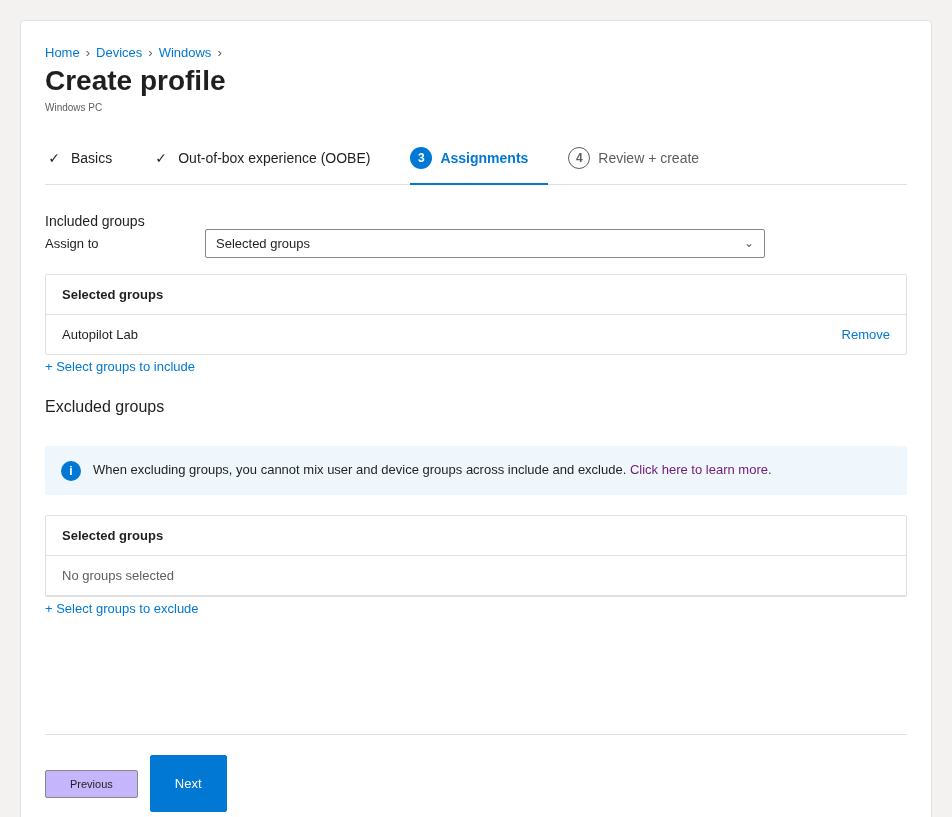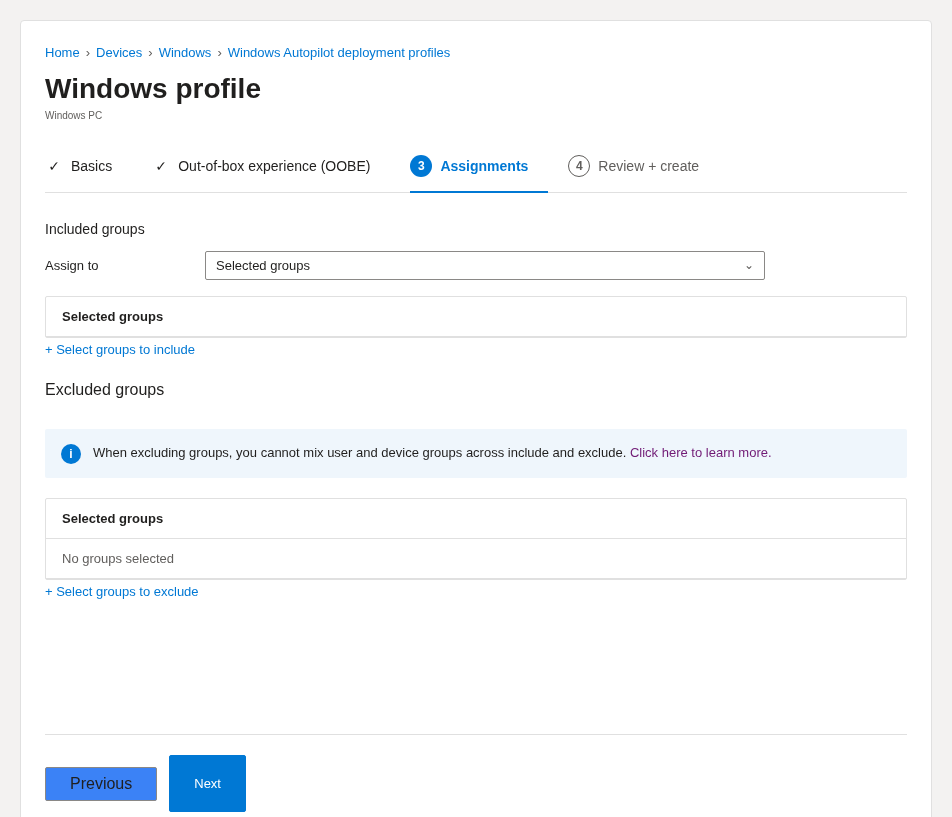--- a/index.html
+++ b/index.html
@@ -22,21 +22,21 @@
       flex-direction: column;
       padding: 24px 24px 0 24px;
       position: relative;
     }
     .breadcrumb {
       display: flex;
       align-items: center;
       gap: 6px;
       font-size: 13px;
       color: #0078d4;
-      margin-bottom: 12px;
+      margin-bottom: 4px;
     }
     .breadcrumb span {
       color: #605e5c;
     }
     .breadcrumb a {
       color: #0078d4;
       text-decoration: none;
       cursor: pointer;
     }
     .page-title {
@@ -102,21 +102,20 @@
       background: #0078d4;
       color: #fff;
     }
     .step-number.inactive-num {
       border: 1.5px solid #605e5c;
       color: #605e5c;
     }
     .section-title {
       font-size: 14px;
       color: #201f1e;
-      margin-bottom: 14px;
     }
     .form-row {
       display: flex;
       align-items: center;
       margin-bottom: 16px;
     }
     .form-label {
       font-size: 13px;
       color: #201f1e;
       width: 160px;
@@ -217,23 +216,23 @@
     .footer {
       display: flex;
       align-items: center;
       gap: 12px;
       padding: 20px 0 24px 0;
       border-top: 1px solid #e0e0e0;
       margin-top: auto;
     }
     .btn-previous {
       padding: 7px 24px;
-      font-size: 16px;
+      font-size: 11px;
       border: 1px solid #8a8886;
-      background: #3b82f6;
+      background: #c4b5fd;
       color: #201f1e;
       border-radius: 2px;
       cursor: pointer;
     }
     .btn-next {
       padding: 20px 24px;
       font-size: 13px;
       border: 1px solid #0078d4;
       background: #0078d4;
       color: #fff;
@@ -256,24 +255,23 @@
 
 <div class="card">
 
   <div class="breadcrumb">
     <a>Home</a>
     <span>›</span>
     <a>Devices</a>
     <span>›</span>
     <a>Windows</a>
     <span>›</span>
-    <a>Windows Autopilot deployment profiles</a>
   </div>
 
-  <h1 class="page-title">Windows profile</h1>
+  <h1 class="page-title">Create profile</h1>
   <div class="page-subtitle">Windows PC</div>
 
   <div class="wizard-steps">
     <div class="step completed">
       <span class="step-check">✓</span>
       <span class="step-label">Basics</span>
     </div>
     <div class="step completed">
       <span class="step-check">✓</span>
       <span class="step-label">Out-of-box experience (OOBE)</span>
@@ -295,20 +293,24 @@
     <div class="form-row">
       <div class="form-label">Assign to</div>
       <div class="select-dropdown">
         <span>Selected groups</span>
         <span class="chevron-icon">⌄</span>
       </div>
     </div>
 
     <div class="selected-groups-box">
       <div class="selected-groups-header">Selected groups</div>
+      <div class="group-row">
+        <span>Autopilot Lab</span>
+        <a class="remove-link">Remove</a>
+      </div>
     </div>
 
     <a class="add-link">+ Select groups to include</a>
 
     <div class="excluded-section-title">Excluded groups</div>
 
     <div class="info-banner">
       <div class="info-icon">i</div>
       <div class="info-text">
         <span>When excluding groups, you cannot mix user and device groups across include and exclude.</span>

